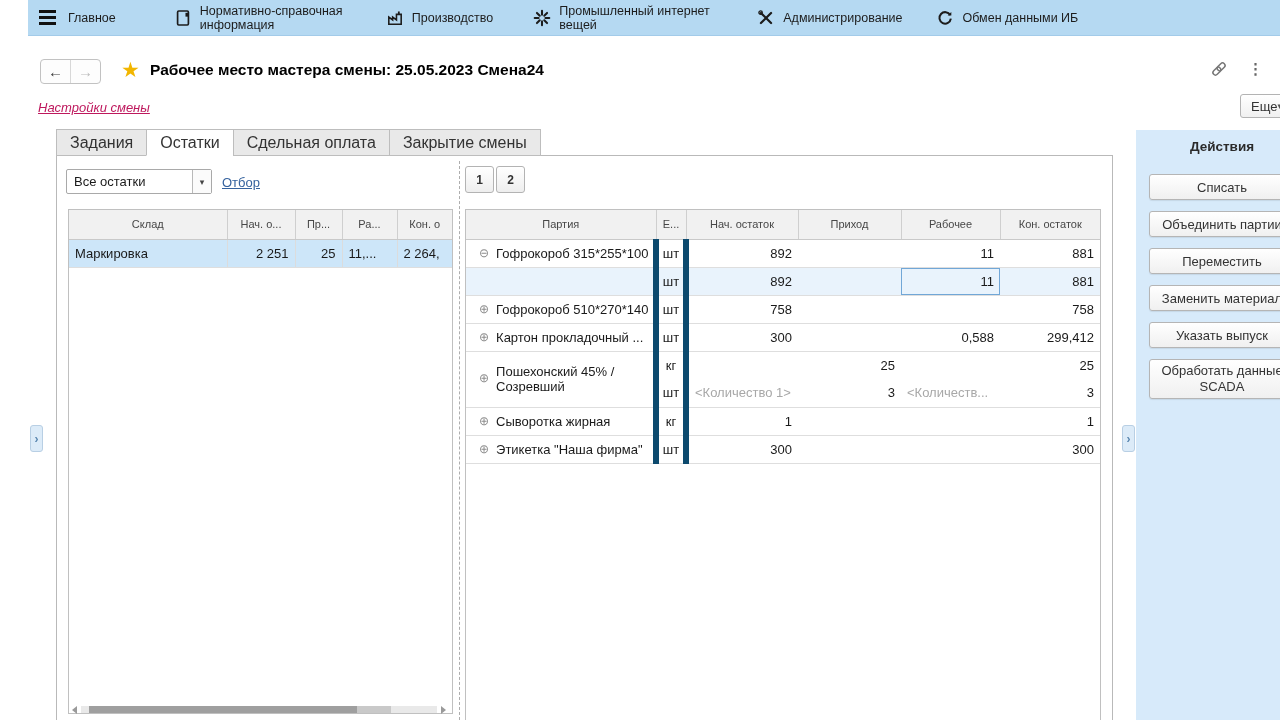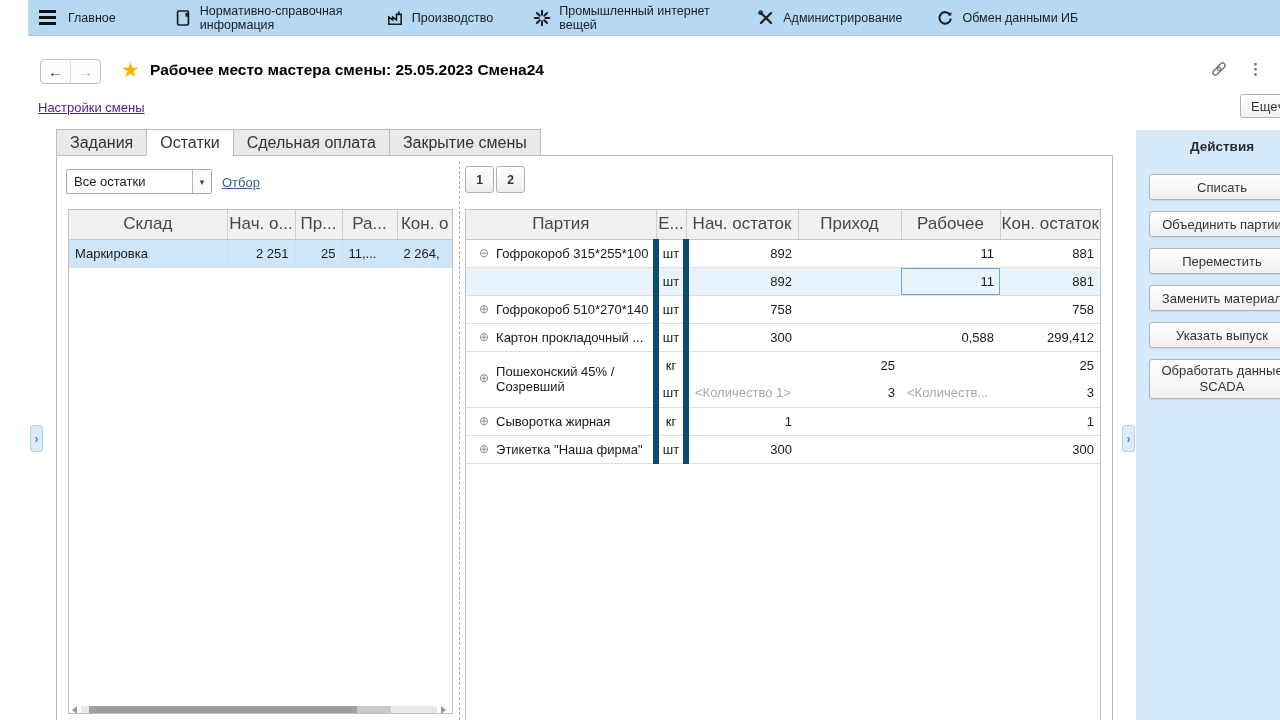--- a/index.html
+++ b/index.html
@@ -30,22 +30,22 @@
   #nav-fwd { color: #bcbcbc; }
   #fav-star { position: absolute; left: 93px; top: 58px; font-size: 21px; color: #f2b600; cursor: pointer; }
   #page-title { position: absolute; left: 122px; top: 61px; font-size: 15.5px; font-weight: bold; color: #000; }
   #win-icons { position: absolute; right: 14px; top: 60px; display: flex; align-items: center; gap: 20px; }
   #win-icons .wi { color: #666; cursor: pointer; }
   #link-ic svg { width: 18px; height: 18px; display: block; }
   #dots-ic { font-size: 15px; font-weight: bold; letter-spacing: 0; color: #555; }
   #close-ic { font-size: 19px; color: #555; line-height: 16px; }
 
   
-  #settings-link { position: absolute; left: 10px; top: 100px; color: #4c1d95;
-                   text-decoration: underline; cursor: pointer; font-size: 13px; }
+  #settings-link { position: absolute; left: 10px; top: 100px; color: #be185d;
+                   text-decoration: underline; cursor: pointer; font-size: 13px; font-style: italic; }
   #more-btn { position: absolute; right: 15px; top: 94px; height: 24px; padding: 0 10px;
               background: linear-gradient(#ffffff, #f0f0f0); border: 1px solid #b3b3b3;
               border-radius: 3px; display: flex; align-items: center; 
               font-size: 13px; color: #333; cursor: pointer; }
   #more-btn .caret { font-size: 9px; color: #555; }
 
   
   #tabs { position: absolute; left: 28px; top: 129px; display: flex; z-index: 3; }
   .tab { height: 27px; padding: 0 13px; display: flex; align-items: center;
          background: #e9e9e9; border: 1px solid #bdbdbd; border-right: none;
@@ -62,21 +62,21 @@
                   border: 1px solid #a9a9a9; border-radius: 2px; background: #fff;
                   display: flex; align-items: stretch; z-index: 4; }
   #filter-combo .val { flex: 1; display: flex; align-items: center; padding-left: 7px; font-size: 13px; }
   #filter-combo .dd { width: 19px; border-left: 1px solid #b9b9b9; display: flex; align-items: center;
                       justify-content: center; font-size: 9px; color: #444; cursor: pointer; background: #fbfbfb; }
   #filter-link { position: absolute; left: 194px; top: 175px; color: #35629e; text-decoration: underline;
                  cursor: pointer; font-size: 13px; z-index: 4; }
 
   
   table { border-collapse: collapse; table-layout: fixed; width: 100%; }
-  th { background: #f1f1f1; color: #474747; font-weight: normal; font-size: 17px;
+  th { background: #f1f1f1; color: #474747; font-weight: normal; font-size: 11px;
        height: 29px; border-right: 1px solid #cfcfcf; border-bottom: 1px solid #c9c9c9;
        overflow: hidden; white-space: nowrap; }
   th:last-child { border-right: none; }
   td { height: 28px; font-size: 13px; border-bottom: 1px solid #dedede;
        overflow: hidden; white-space: nowrap; padding: 0 6px; }
 
   
   #left-box { position: absolute; left: 40px; top: 209px; width: 385px; height: 505px;
               border: 1px solid #c0c0c0; background: #fff; z-index: 4; }
   #left-table td { border-right: 1px solid #dcdcdc; }

